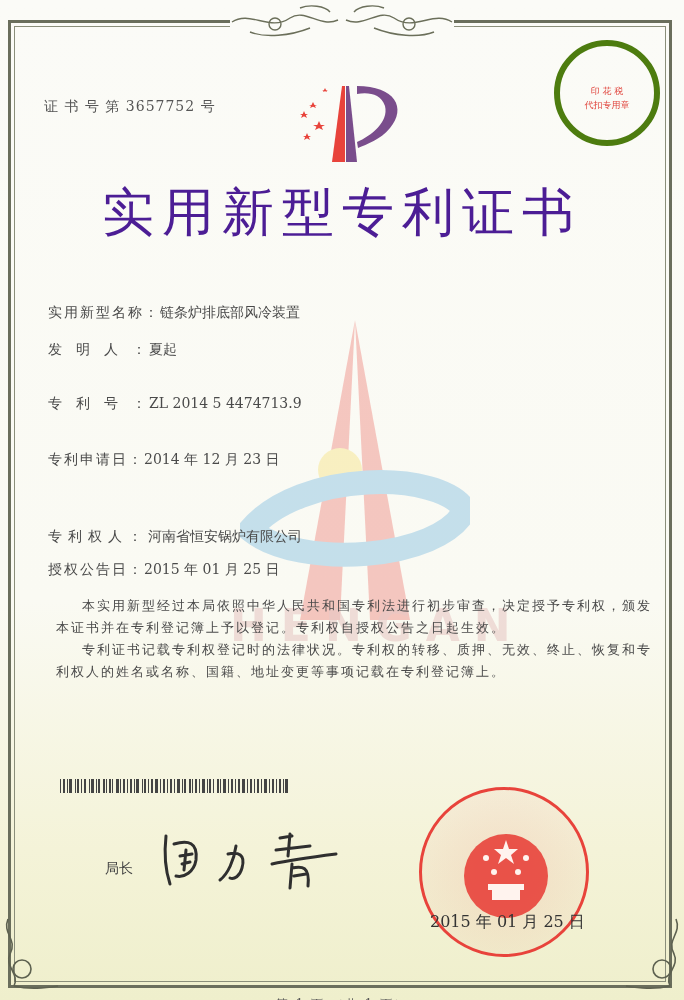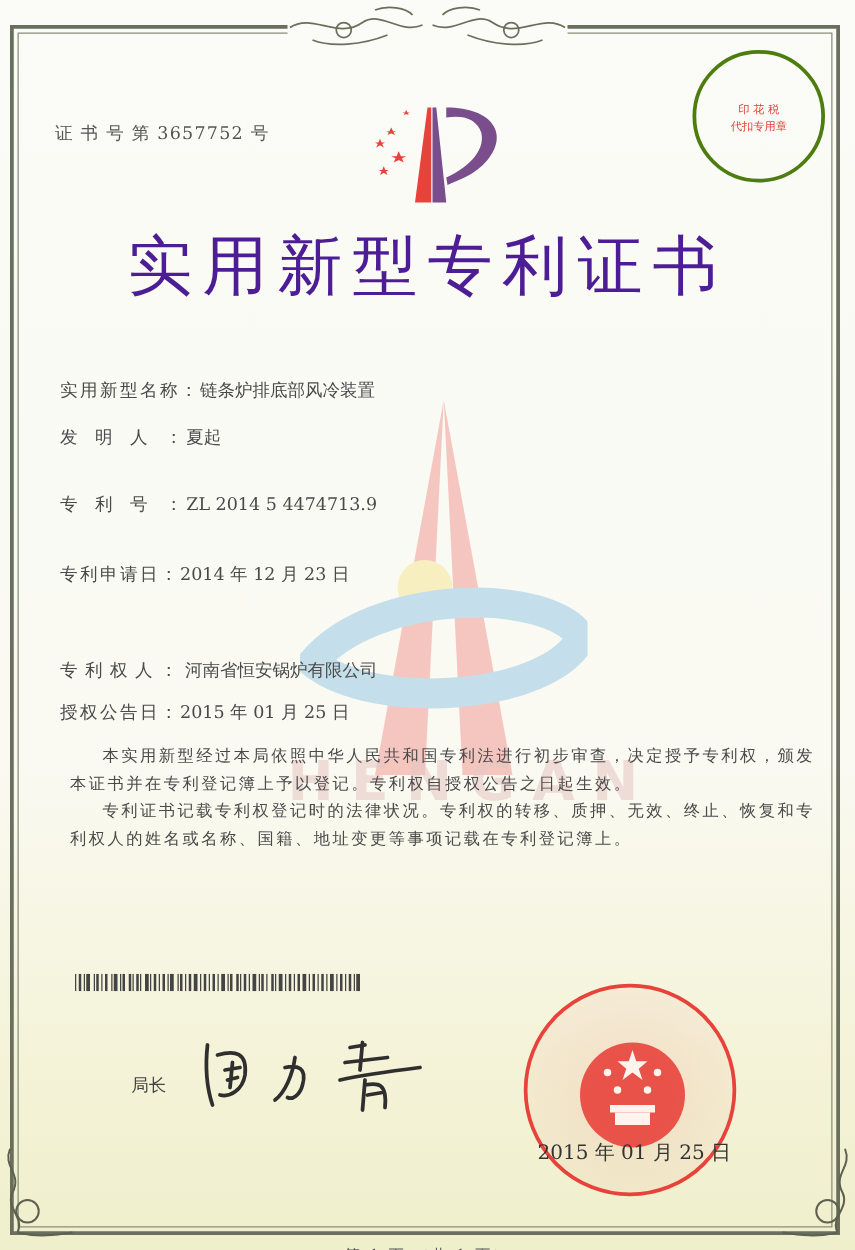--- a/index.html
+++ b/index.html
@@ -22,21 +22,21 @@
     background:#fbfbf7;
   }
   .corner { position:absolute; width:60px; height:80px; }
   .corner-bl { left:0; bottom:6px; }
   .corner-br { right:0; bottom:6px; }
 
   .cert-no { position:absolute; left:44px; top:76px; font-size:14px; letter-spacing:1px; color:#555;margin-top:22px; }
 
   .seal-tax {
     position:absolute; left:554px; top:40px; width:106px; height:106px;
-    border:3px solid #4d7c0f; border-radius:50%; box-sizing:border-box;
+    border:6px solid #4d7c0f; border-radius:50%; box-sizing:border-box;
     color:#e0443c; font-size:9px; text-align:center;
   }
   .seal-tax .inner { position:absolute; left:0; right:0; top:38px; line-height:14px; }
 
   .logo { position:absolute; left:285px; top:78px; width:125px; height:85px; }
 
   .title {
     position:absolute; left:0; right:0; top:178px; text-align:center;
     font-size:52px; letter-spacing:8px; color:#4c1d95;
   }

